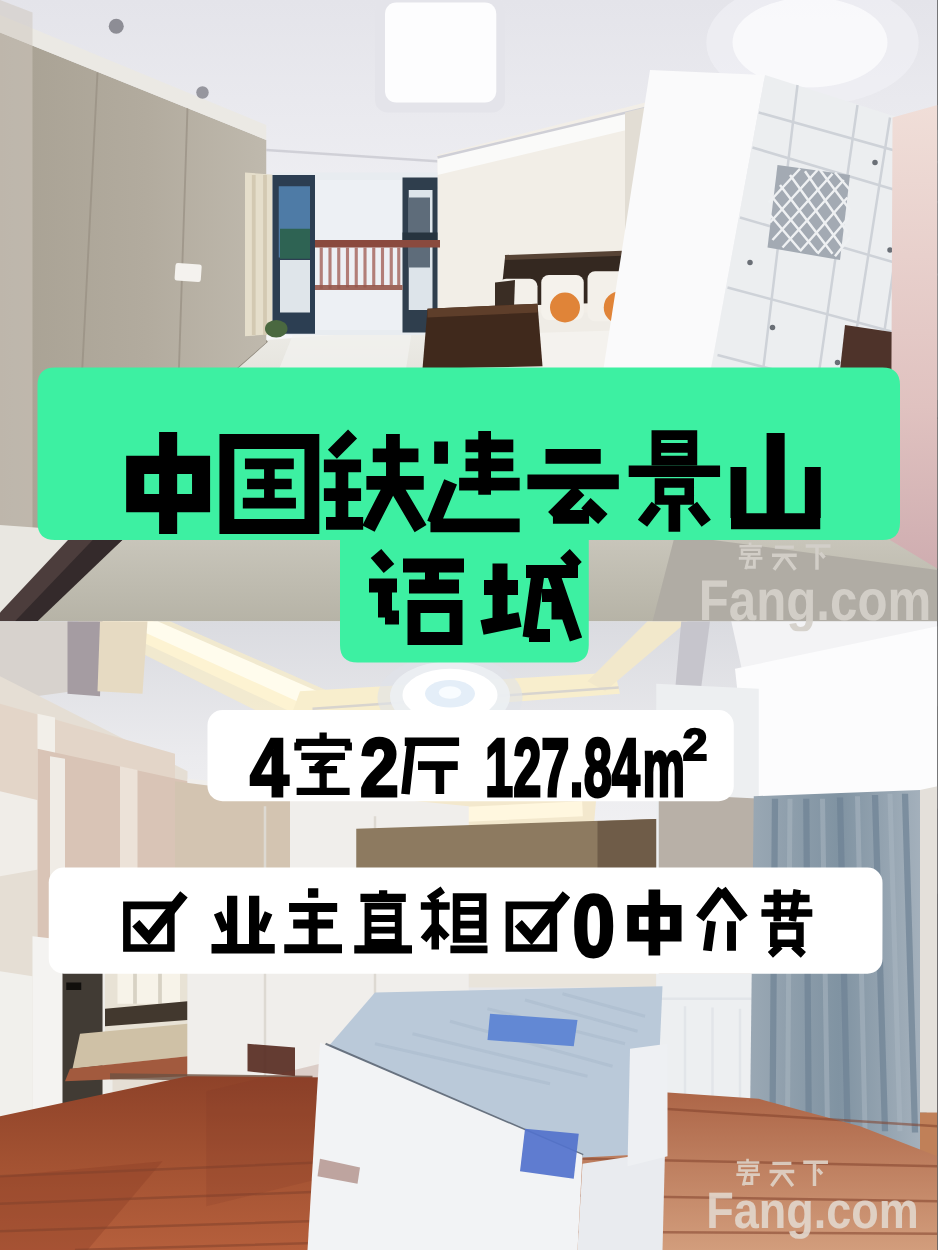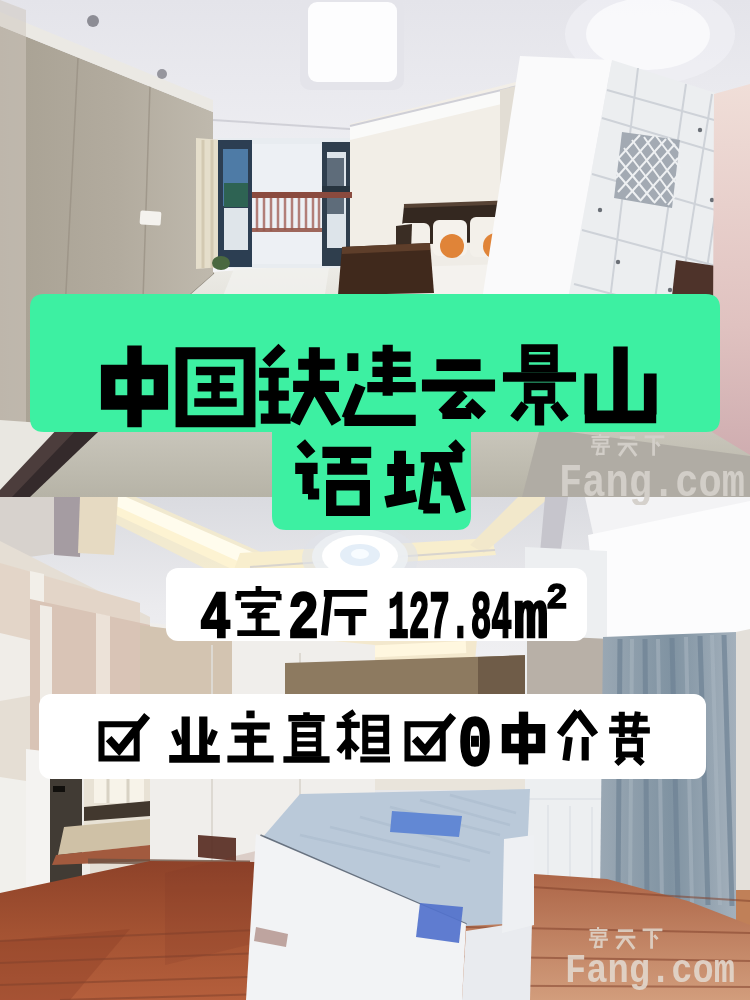--- a/index.html
+++ b/index.html
@@ -1,16 +1,16 @@
 <!DOCTYPE html>
 <html><head>
 <meta charset="utf-8">
 <style>
 html,body{margin:0;padding:0;background:#000;}
-#page{position:relative;width:750px;height:1000px;overflow:hidden;background:#e8e8ea;font-family:Liberation Mono, monospace;}
+#page{position:relative;width:750px;height:1000px;overflow:hidden;background:#e8e8ea;font-family:Liberation Sans, sans-serif;}
 .abs{position:absolute;}
 </style>
 </head>
 <body>
 <div id="page">
 
 <svg width="0" height="0" style="position:absolute">
 <defs>
 <g id="g-zhong" fill="none">
  <path d="M19,34 H81 V70 H19 Z" stroke-width="17"></path>

